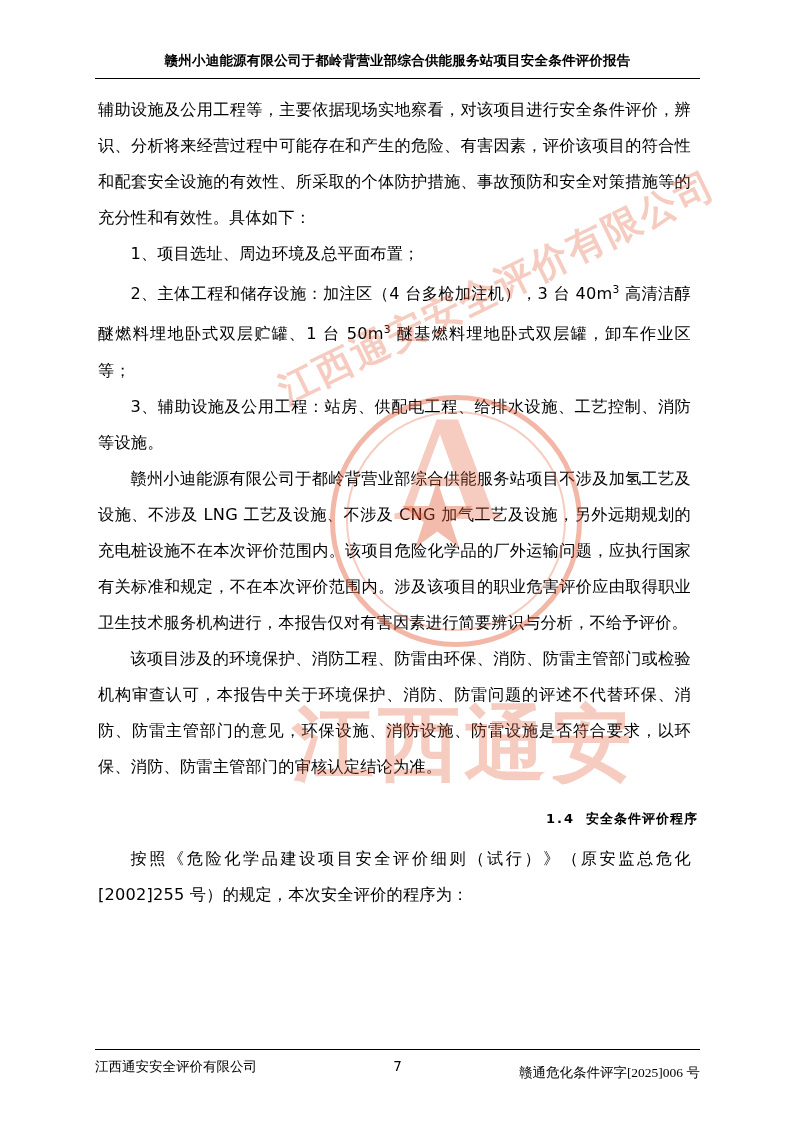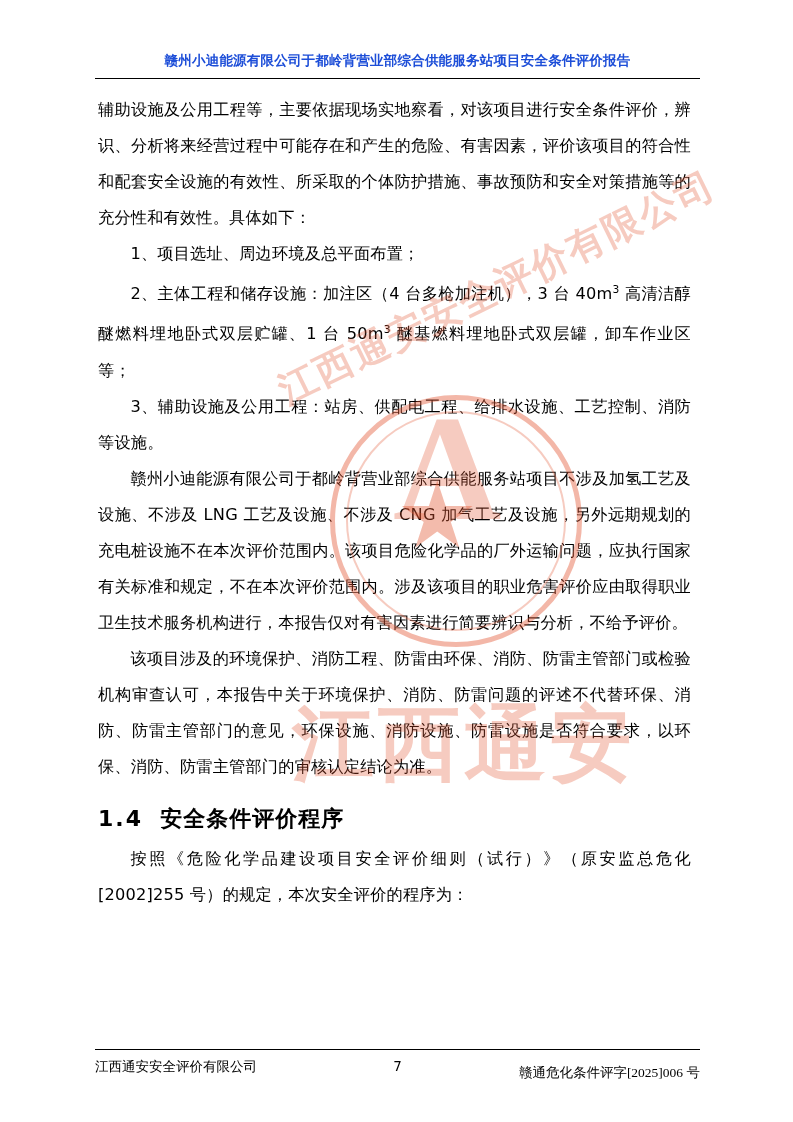--- a/index.html
+++ b/index.html
@@ -20,21 +20,21 @@
   
   .header {
     position: absolute;
     top: 52px;
     left: 95px;
     width: 605px;
     text-align: center;
     font-size: 13.5px;
     font-weight: bold;
     letter-spacing: 0.2px;
-    color: #1d4ed8;
+    color: #000000;
     white-space: nowrap;
   }
   .header-rule {
     position: absolute;
     top: 78px;
     left: 95px;
     width: 605px;
     height: 1px;
     background: #000;
   }
@@ -55,25 +55,26 @@
     letter-spacing: 0.2px;
   }
   .para.indent {
     text-indent: 2em;
   }
   .sup {
     font-size: 0.66em;
     vertical-align: super;
   }
   .heading {
-    font-size: 22px;
+    font-size: 13px;
     font-weight: bold;
     line-height: 40px;
     margin: 14px 0 2px 0;
     letter-spacing: 1px;
+    text-align: right;
   }
   .heading .num {
     letter-spacing: 2px;
   }
 
   
   .footer-rule {
     position: absolute;
     bottom: 72px;
     left: 95px;

